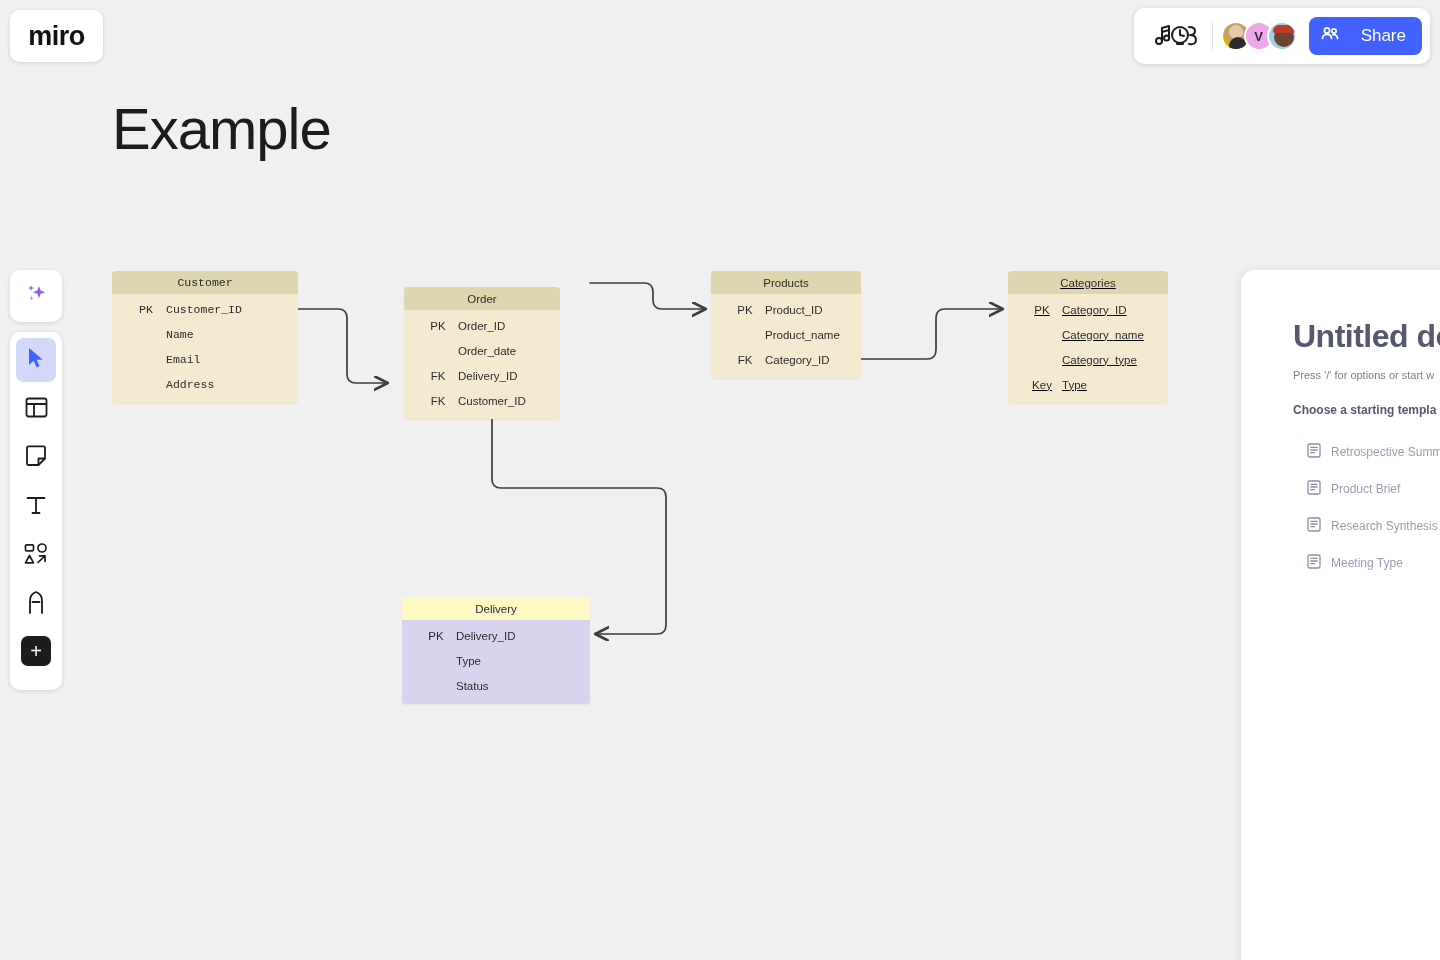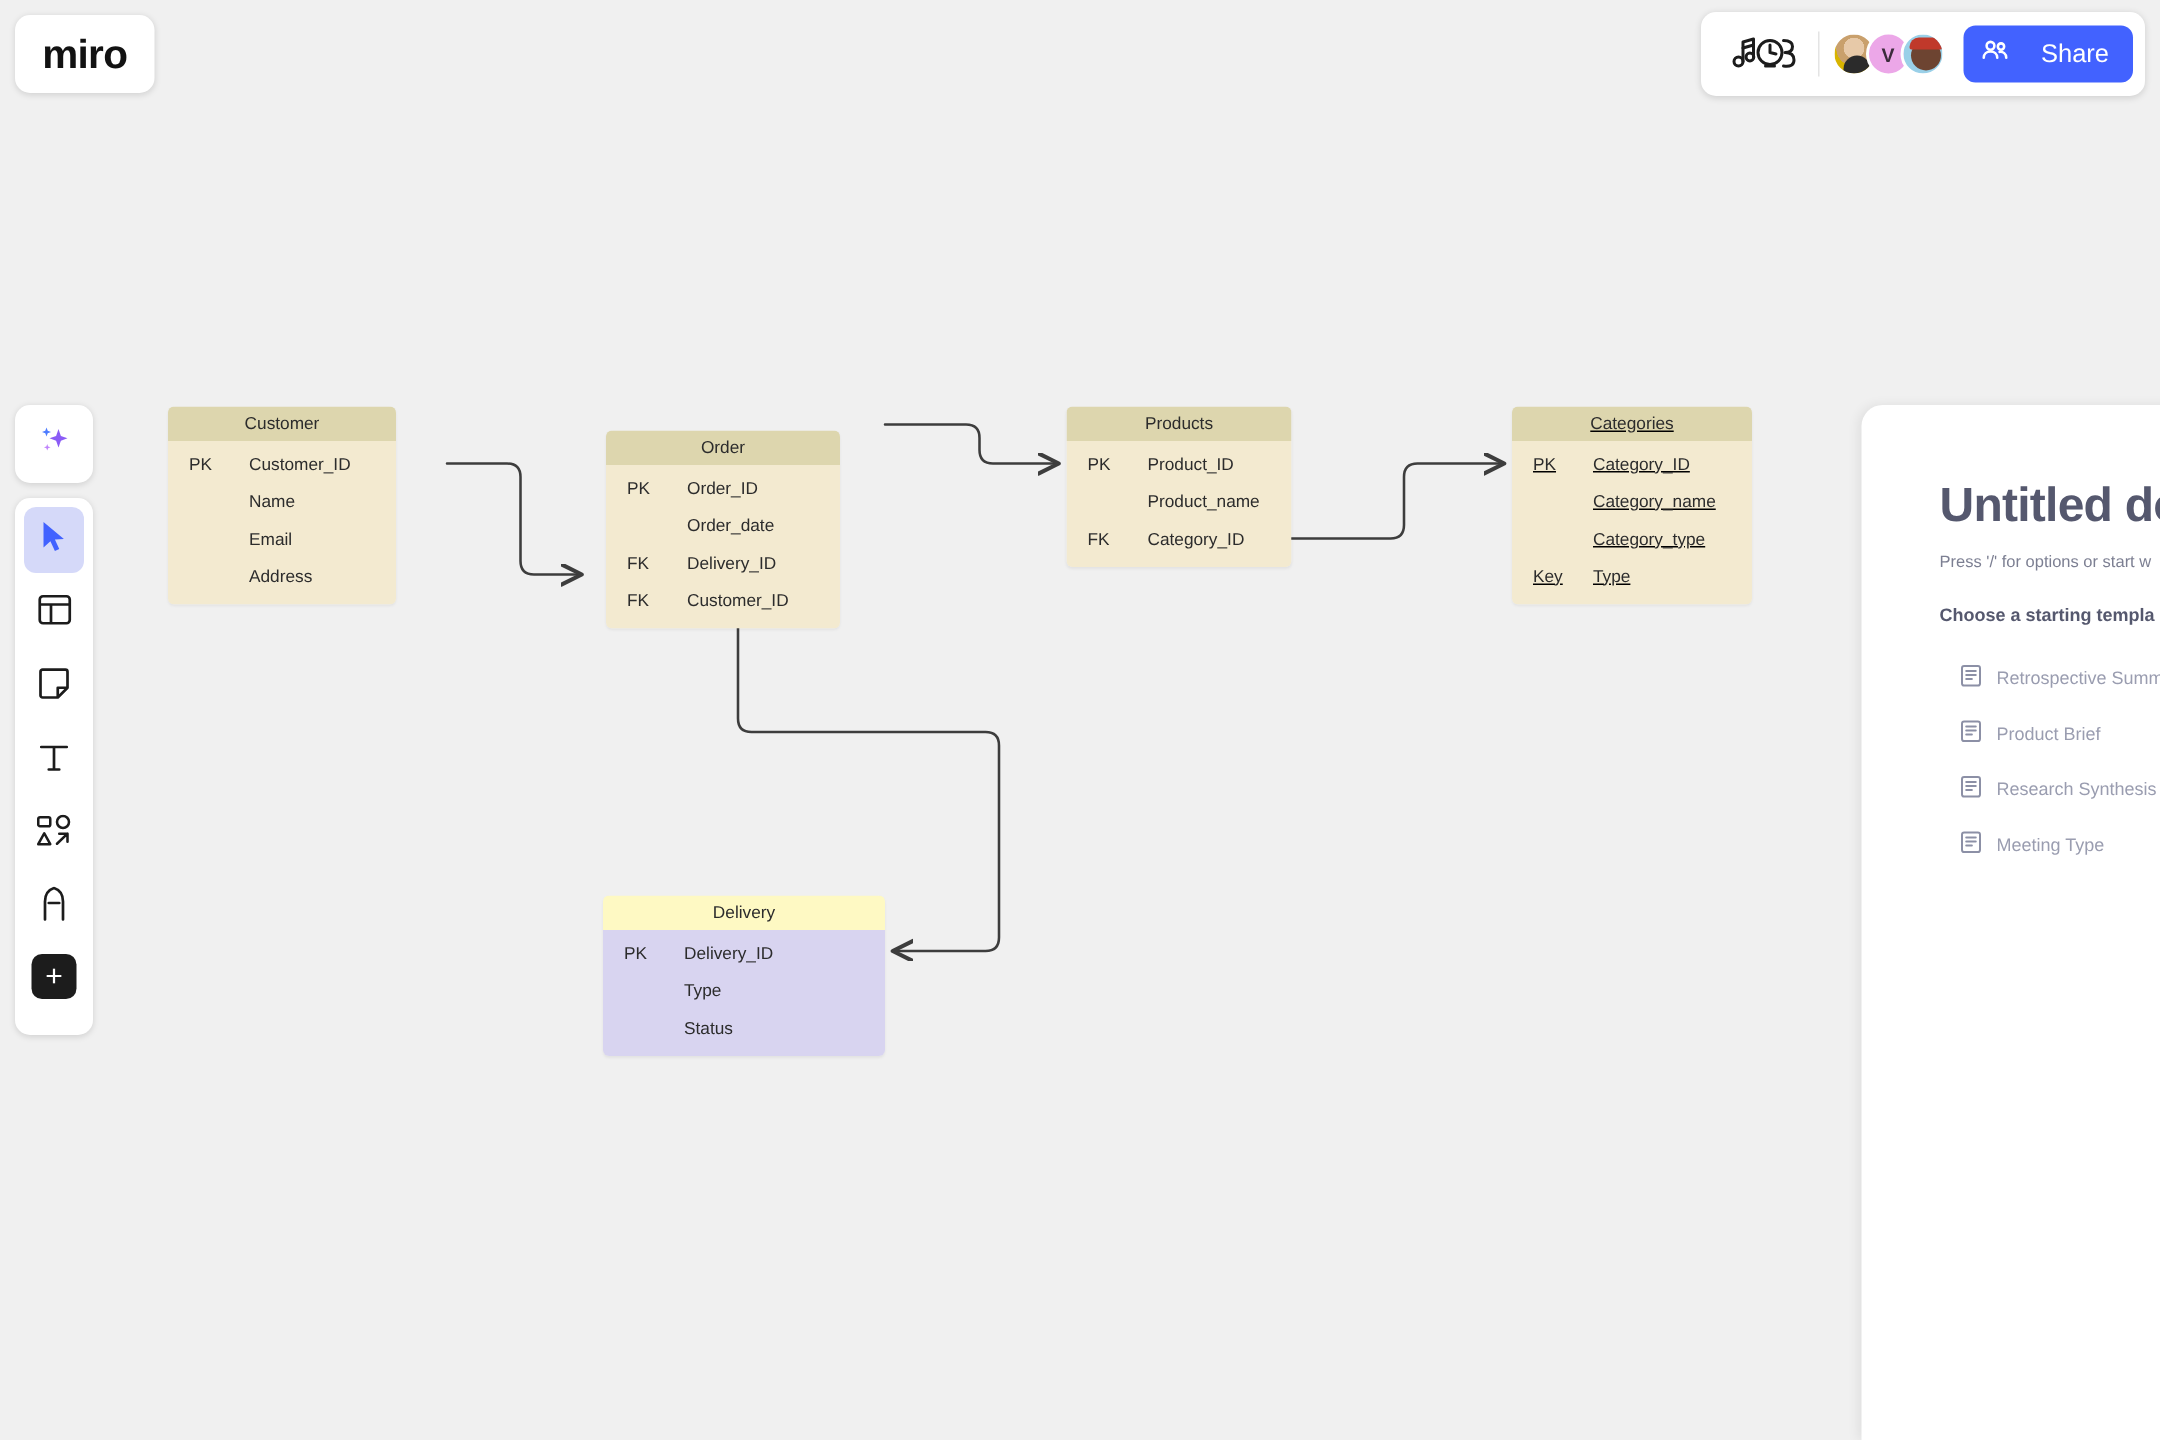--- a/index.html
+++ b/index.html
@@ -86,21 +86,21 @@
     color: #fff; font-size: 20px; line-height: 1; cursor: pointer;
     margin-top: 4px;
   }
 
   
   .er-table { position: absolute; border-radius: 4px; overflow: hidden;
               box-shadow: 0 1px 2px rgba(0,0,0,.06); }
   .er-head { height: 23px; display: flex; align-items: center; justify-content: center;
              font-size: 11.5px; color: #2c2c2c; }
   .er-body { padding: 3px 0 6px; }
-  .er-row { display: flex; align-items: center; height: 25px; font-size: 11.5px; color: #2c2c2c; }
+  .er-row { display: flex; align-items: center; height: 25px; font-size: 11.5px; color: #2c2c2c; text-align: center; }
   .er-key { width: 54px; padding-left: 14px; }
   .er-field { }
   .t-yellow .er-head { background: #ddd6ae; }
   .t-yellow .er-body { background: #f3ead0; }
   .t-purple .er-head { background: #fef9c3; }
   .t-purple .er-body { background: #d8d4f0; }
 
   
   .wires { position: absolute; left: 0; top: 0; width: 1440px; height: 960px;
            pointer-events: none; }
@@ -121,41 +121,42 @@
   .tpl-item { display: flex; align-items: center; gap: 10px; height: 37px;
               font-size: 12px; color: #9a9db0; white-space: nowrap; cursor: pointer;
               padding-left: 14px; }
   .tpl-ico { flex: 0 0 auto; }
 </style>
 </head>
 <body>
 
 <div id="app">
 
+  <div class="board-title">Example</div>
 
   <svg class="wires" viewBox="0 0 1440 960" width="1440" height="960">
     <defs>
       <marker id="arrow" markerWidth="9" markerHeight="9" refX="7.5" refY="4" orient="auto">
         <path d="M0,0 L8,4 L0,8" fill="none" stroke="#3d3d3d" stroke-width="1.6" stroke-linecap="round" stroke-linejoin="round"></path>
       </marker>
     </defs>
     <g fill="none" stroke="#3d3d3d" stroke-width="1.7" stroke-linecap="round" stroke-linejoin="round">
 
       <path d="M298,309 L338,309 Q347,309 347,318 L347,374 Q347,383 356,383 L387,383" marker-end="url(#arrow)"></path>
 
       <path d="M590,283 L644,283 Q653,283 653,292 L653,300 Q653,309 662,309 L705,309" marker-end="url(#arrow)"></path>
 
       <path d="M861,359 L927,359 Q936,359 936,350 L936,318 Q936,309 945,309 L1002,309" marker-end="url(#arrow)"></path>
 
       <path d="M492,396 L492,479 Q492,488 501,488 L657,488 Q666,488 666,497 L666,625 Q666,634 657,634 L596,634" marker-end="url(#arrow)"></path>
     </g>
   </svg>
 
   <div id="tables-host">
-      <div class="er-table t-yellow" style="left: 112px; top: 271px; width: 152px;">
+      <div class="er-table t-yellow" style="left: 112px; top: 271px; width: 186px; font-family: Liberation Mono, monospace;">
         <div class="er-head">Customer</div>
         <div class="er-body">
           <div class="er-row">
             <span class="er-key">PK</span>
             <span class="er-field">Customer_ID</span>
           </div>
           <div class="er-row">
             <span class="er-key"></span>
             <span class="er-field">Name</span>
           </div>

